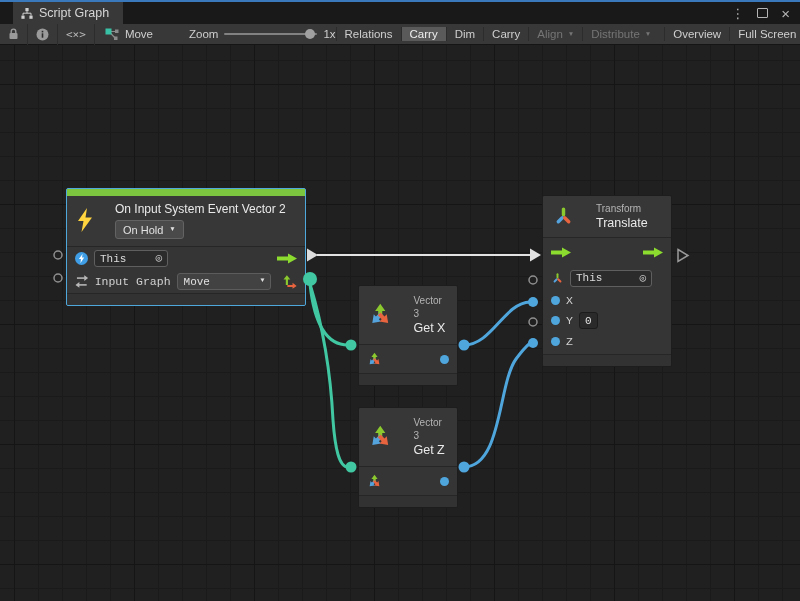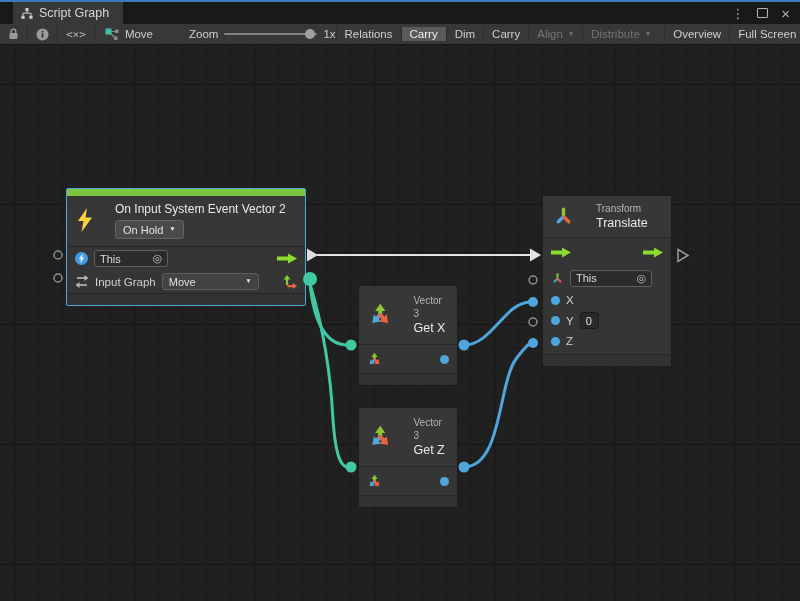--- a/index.html
+++ b/index.html
@@ -43,21 +43,21 @@
   
   .node{position:absolute;background:#373737;border:1px solid #1d1d1d;border-radius:2px;color:#d6d6d6;z-index:10;box-sizing:border-box;}
   .node.selected{border-color:var(--selection-border,#4FA8DC);}
   .green-strip{height:7px;background:var(--event-green-bar,#7CC63F);}
   .nhead{display:flex;align-items:center;gap:21px;padding:5px 9px 7px;}
   .nhead .txtcol{display:flex;flex-direction:column;}
   .ncat{font-size:10px;color:#b4b4b4;line-height:13px;}
   .ntitle{font-size:12.5px;color:#eaeaea;line-height:16px;white-space:nowrap;}
   .nbody{border-top:1px solid #262626;background:#353535;}
   .nfoot{border-top:1px solid #262626;height:11px;background:#323232;border-radius:0 0 2px 2px;}
-  .nrow{display:flex;align-items:center;gap:6px;padding:0 8px;}
+  .nrow{display:flex;align-items:center;gap:6px;padding:0 8px;font-family:Liberation Mono, monospace;}
   .pill{display:inline-flex;align-items:center;gap:6px;height:17px;padding:0 7px;background:#4a4a4a;
         border:1px solid #636363;border-radius:3px;font-size:11px;color:#e2e2e2;margin-top:3px;width:max-content;}
   .field{display:inline-flex;align-items:center;justify-content:space-between;height:17px;background:#2b2b2b;
          border:1px solid #5f5f5f;border-radius:3px;padding:0 5px;font-size:11px;color:#dcdcdc;box-sizing:border-box;}
   .dropdown{display:inline-flex;align-items:center;justify-content:space-between;height:17px;background:#424242;
          border:1px solid #5c5c5c;border-radius:3px;padding:0 6px;font-size:11px;color:#e0e0e0;box-sizing:border-box;}
   .target{font-size:11px;color:#c8c8c8;line-height:11px;}
   .rlabel{font-size:11.5px;color:#d2d2d2;white-space:nowrap;}
   .spacer{flex:1;}
   .dot{width:9px;height:9px;border-radius:50%;background:var(--wire-float-blue,#4FA6DD);flex:none;}

